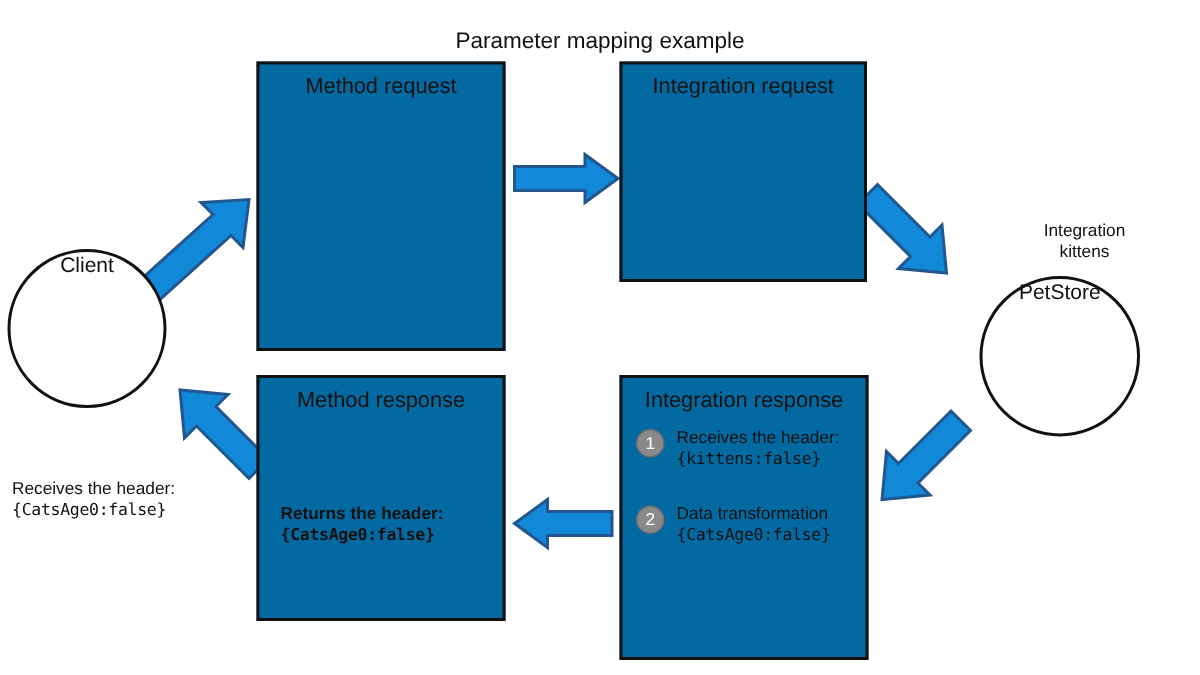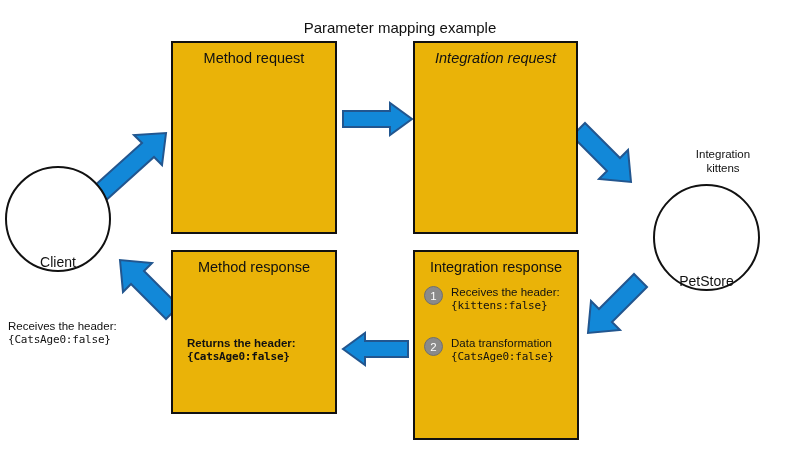--- a/index.html
+++ b/index.html
@@ -17,39 +17,39 @@
 
   
   .title{
     left:0;top:3px;width:800px;text-align:center;
     font-size:15px;color:#111;
   }
 
   
   .box{
     border:2px solid #111;
-    background:#eab308;
+    background:#0369a1;
     box-sizing:border-box;
   }
   .box-title{
     position:absolute;left:0;right:0;top:7px;
     text-align:center;font-size:14.5px;color:#111;
   }
   .box-body{
     position:absolute;left:14px;right:10px;
     font-size:11.5px;line-height:14px;color:#111;font-weight:bold;
   }
 
   
   .circle{
     border:2px solid #111;
     border-radius:50%;
     background:#fff;
     box-sizing:border-box;
-    display:flex;align-items:flex-end;justify-content:center;
+    display:flex;align-items:flex-start;justify-content:center;
     font-size:14px;color:#111;
   }
 
   
   .label{font-size:11.5px;line-height:14px;color:#111;}
   .label.center{text-align:center;}
 
   .mono{font-family:"DejaVu Sans Mono", monospace;font-size:11px;letter-spacing:-0.2px;}
 
   
@@ -107,21 +107,21 @@
 
   <div class="abs label" style="left:8px;top:303px;width:150px;">
     <div>Receives the header:</div>
     <div class="mono">{CatsAge0:false}</div>
   </div>
 
   <div class="abs box" style="left:171px;top:25px;width:166px;height:193px;">
     <div class="box-title">Method request</div>
   </div>
 
-  <div class="abs box" style="left:413px;top:25px;width:165px;height:193px;font-style:italic;">
+  <div class="abs box" style="left:413px;top:25px;width:165px;height:147px;">
     <div class="box-title">Integration request</div>
   </div>
 
   <div class="abs label center" style="left:660px;top:131px;width:126px;">
     <div>Integration</div>
     <div>kittens</div>
   </div>
   <div class="abs circle" style="left:653px;top:168px;width:107px;height:107px;">
     <span>PetStore</span>
   </div>

